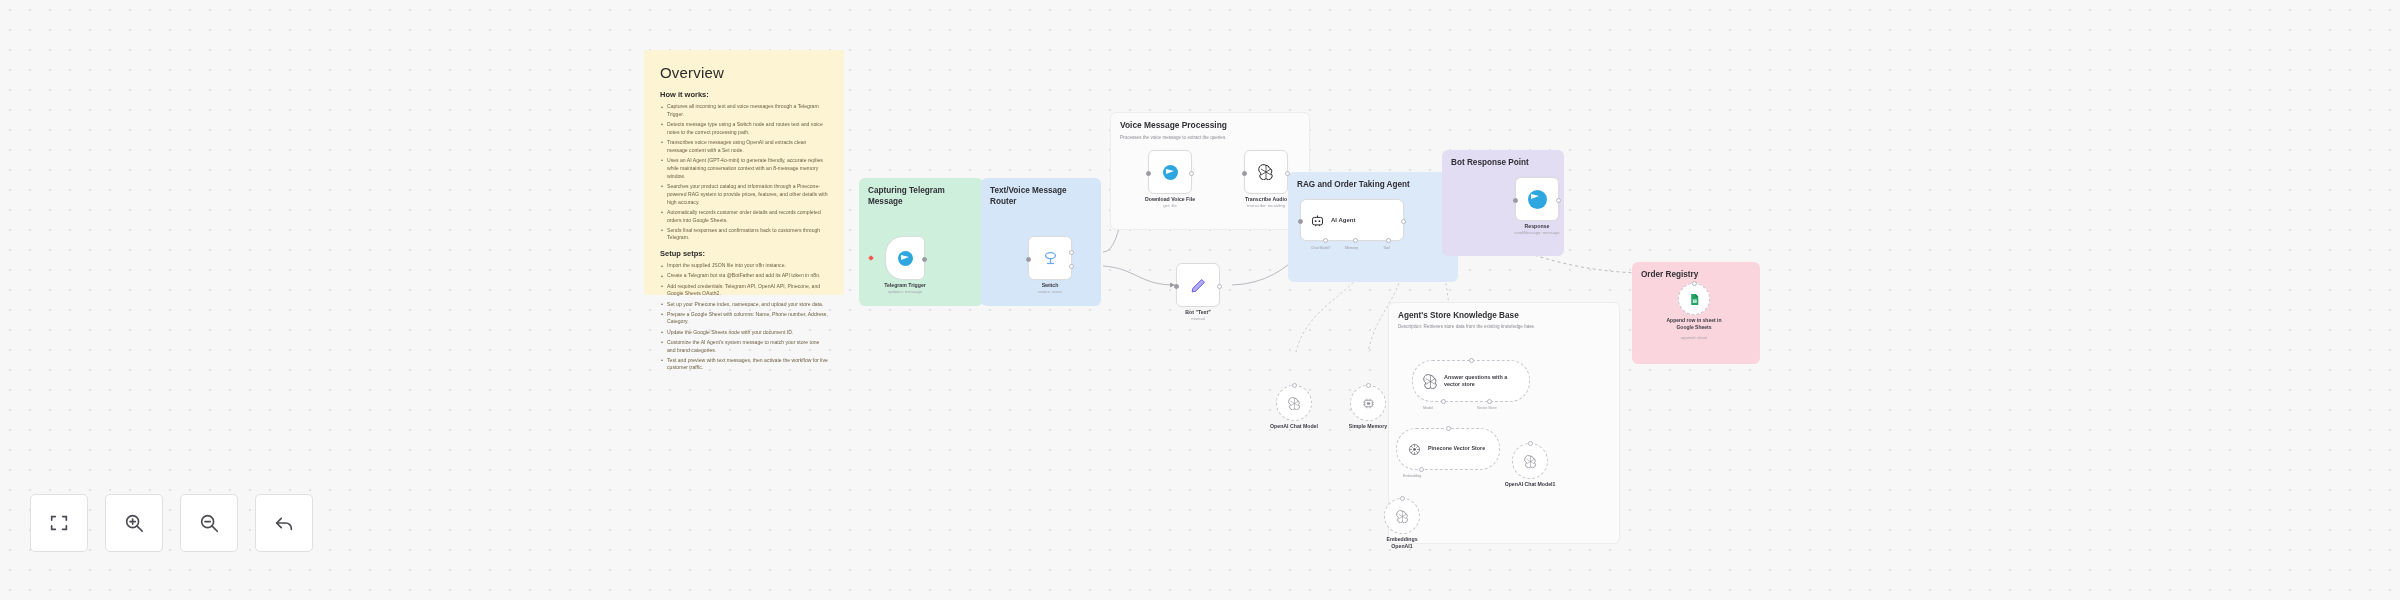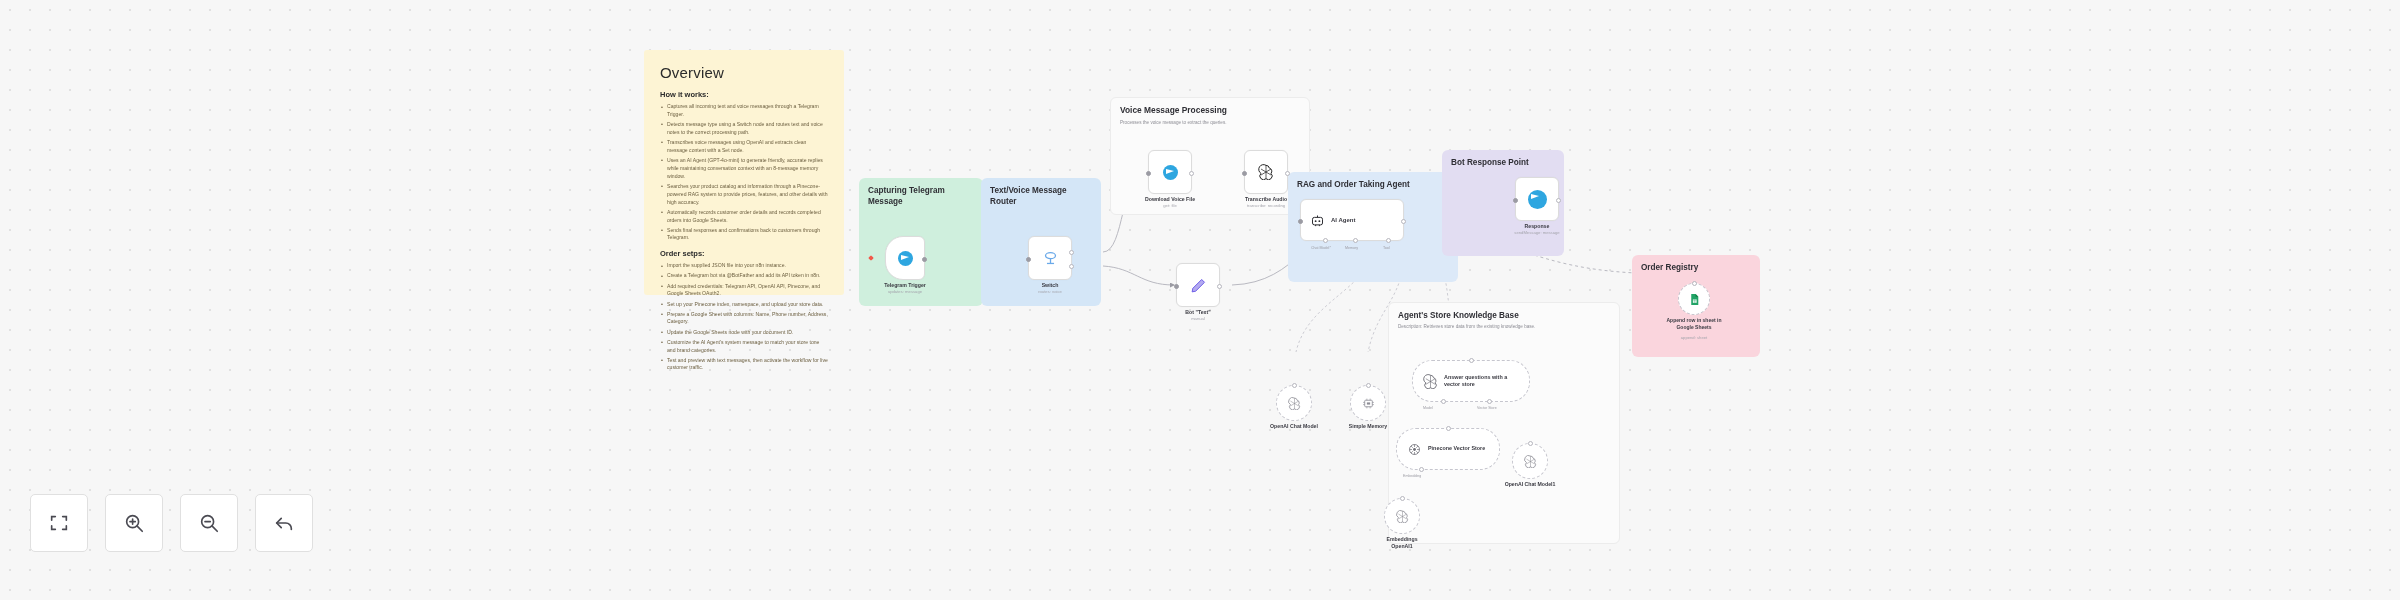--- a/index.html
+++ b/index.html
@@ -178,55 +178,55 @@
     <h2>How it works:</h2>
     <ul id="hiw-list">
         <li>Captures all incoming text and voice messages through a Telegram Trigger.</li>
         <li>Detects message type using a Switch node and routes text and voice notes to the correct processing path.</li>
         <li>Transcribes voice messages using OpenAI and extracts clean message content with a Set node.</li>
         <li>Uses an AI Agent (GPT-4o-mini) to generate friendly, accurate replies while maintaining conversation context with an 8-message memory window.</li>
         <li>Searches your product catalog and information through a Pinecone-powered RAG system to provide prices, features, and other details with high accuracy.</li>
         <li>Automatically records customer order details and records completed orders into Google Sheets.</li>
         <li>Sends final responses and confirmations back to customers through Telegram.</li>
       </ul>
-    <h2>Order setps:</h2>
+    <h2>Setup setps:</h2>
     <ul id="setup-list">
         <li>Import the supplied JSON file into your n8n instance.</li>
         <li>Create a Telegram bot via @BotFather and add its API token in n8n.</li>
         <li>Add required credentials: Telegram API, OpenAI API, Pinecone, and Google Sheets OAuth2.</li>
         <li>Set up your Pinecone index, namespace, and upload your store data.</li>
         <li>Prepare a Google Sheet with columns: Name, Phone number, Address, Category.</li>
         <li>Update the Google Sheets node with your document ID.</li>
         <li>Customize the AI Agent's system message to match your store tone and brand categories.</li>
         <li>Test and preview with text messages, then activate the workflow for live customer traffic.</li>
       </ul>
   </div>
 
   <div class="abs group g-green" style="left:851px; top:178px; width:124px; height:128px;">
     <div class="gtitle">Capturing Telegram Message</div>
   </div>
 
   <div class="abs group g-blue" style="left:981px; top:178px; width:120px; height:128px;">
     <div class="gtitle">Text/Voice Message Router</div>
   </div>
 
-  <div class="abs group g-white" style="left:1110px; top:97px; width:200px; height:118px;">
+  <div class="abs group g-white" style="left:1110px; top:112px; width:200px; height:118px;">
     <div class="gtitle" style="font-size:8.4px;">Voice Message Processing</div>
     <div class="gsub" style="top:22px;">Processes the voice message to extract the queries.</div>
   </div>
 
   <div class="abs group g-lblue" style="left:1288px; top:172px; width:170px; height:110px;">
     <div class="gtitle">RAG and Order Taking Agent</div>
   </div>
 
   <div class="abs group g-purple" style="left:1442px; top:150px; width:122px; height:106px;">
     <div class="gtitle">Bot Response Point</div>
   </div>
 
-  <div class="abs group g-pink" style="left:1632px; top:255px; width:128px; height:102px;">
+  <div class="abs group g-pink" style="left:1632px; top:262px; width:128px; height:102px;">
     <div class="gtitle">Order Registry</div>
   </div>
 
 
   <div class="abs group g-white" style="left:1388px; top:302px; width:232px; height:242px;">
     <div class="gtitle">Agent's Store Knowledge Base</div>
     <div class="gsub" style="top:21px;">Description: Retrieves store data from the existing knowledge base.</div>
   </div>
 
   <div class="node trigger" style="left:885px; top:236px; width:40px; height:44px;">

